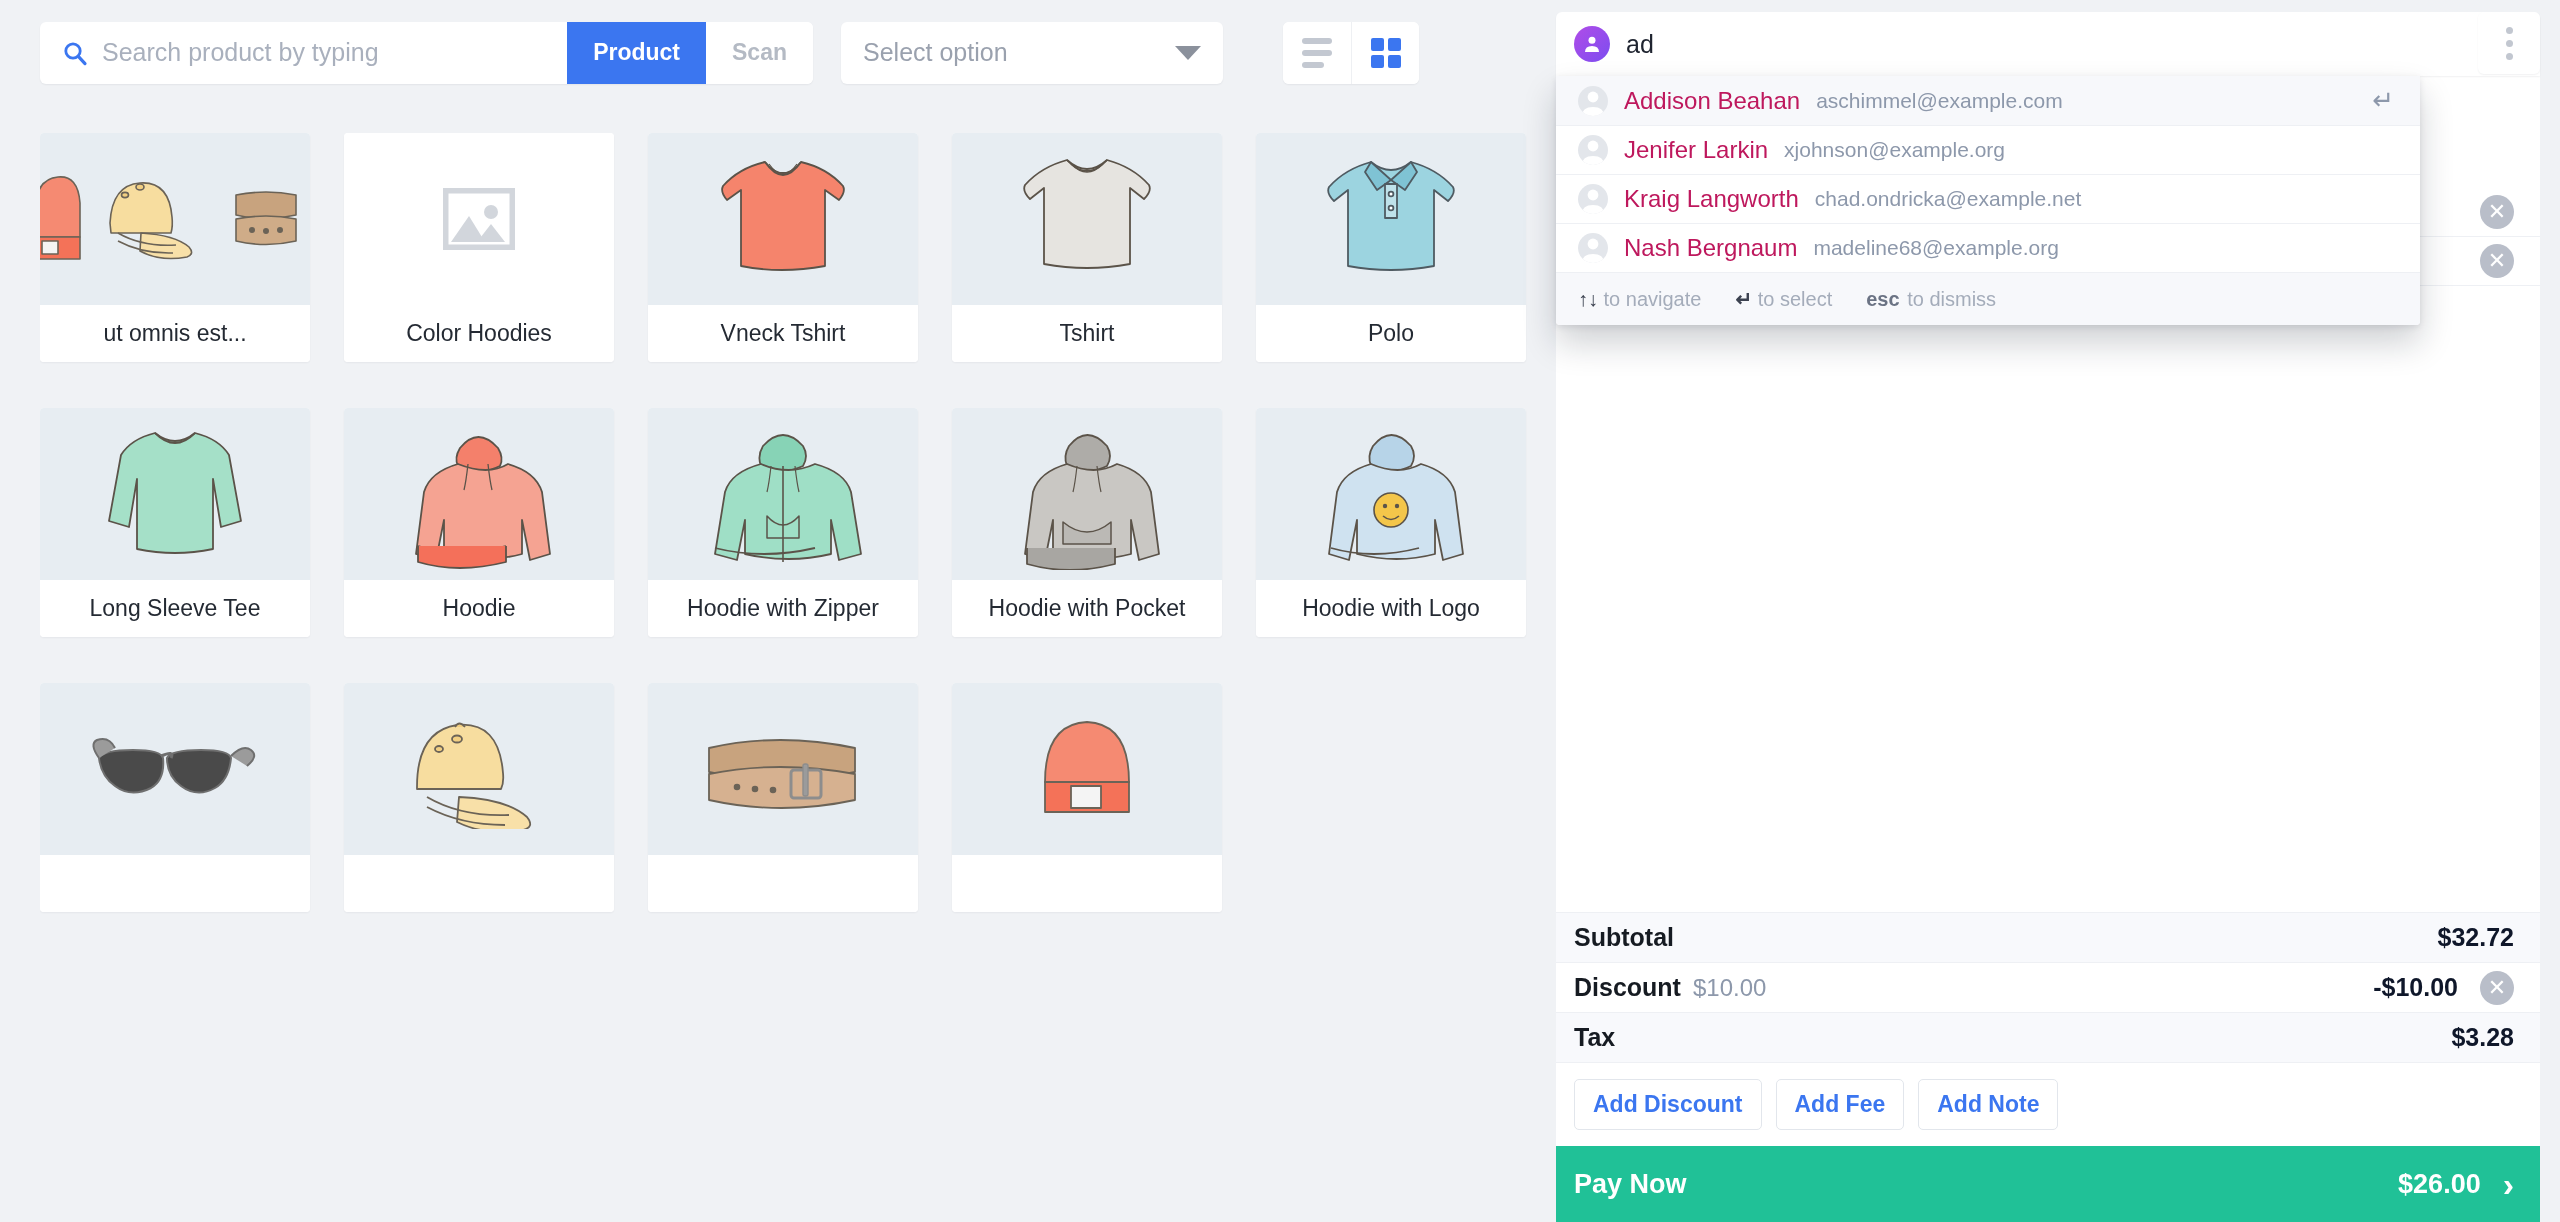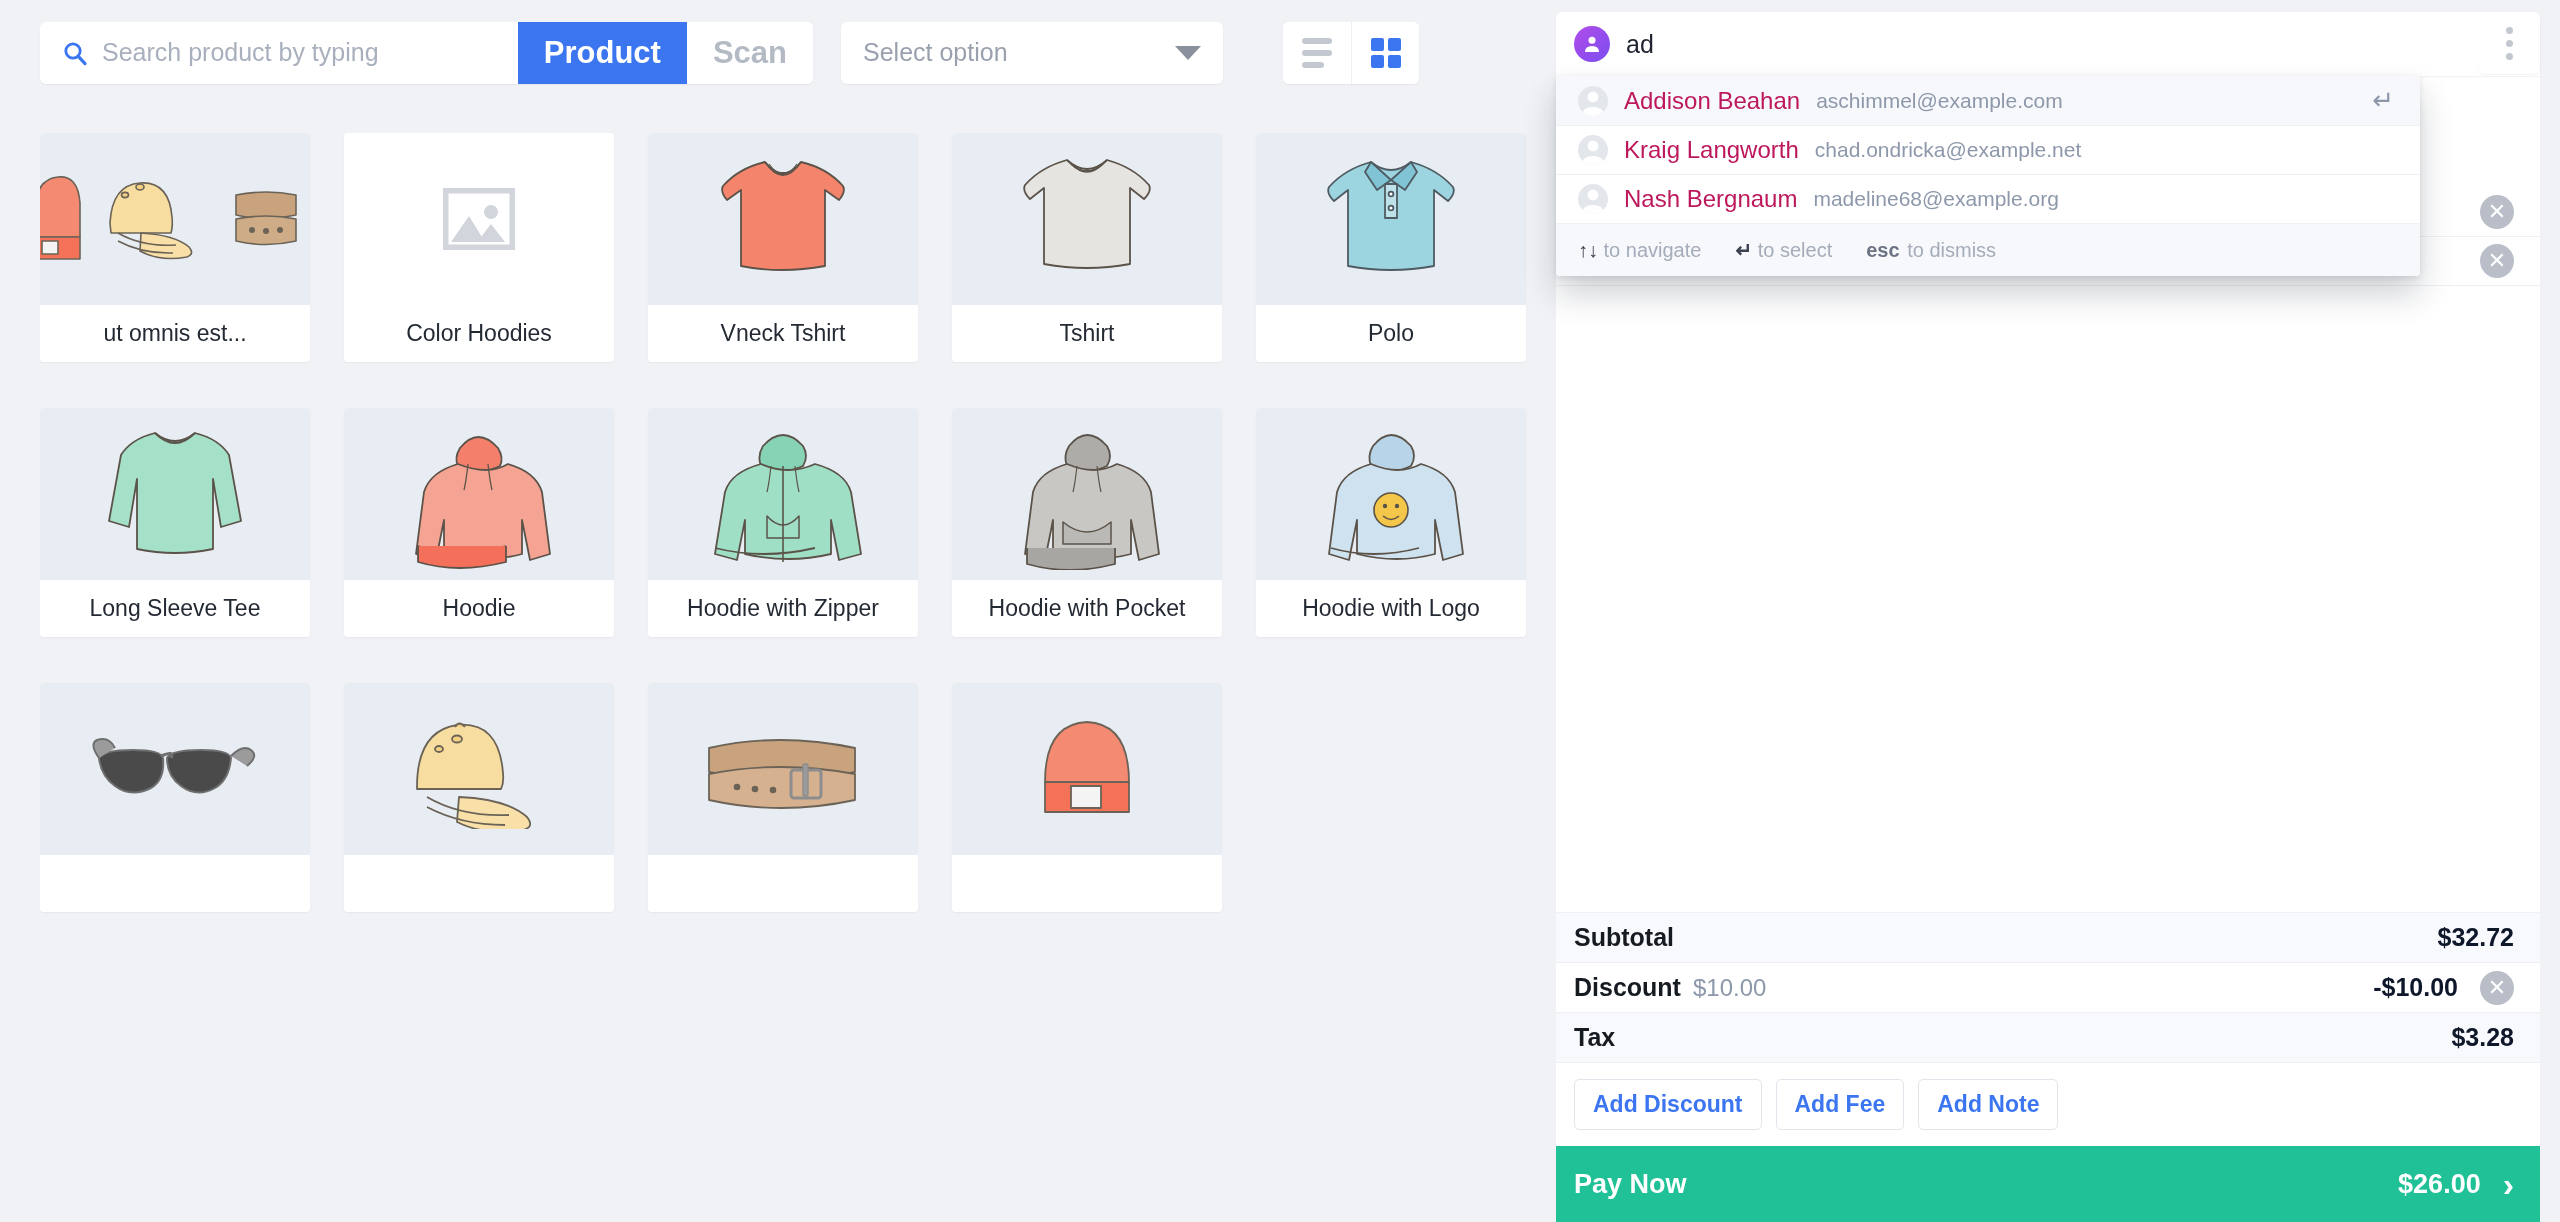--- a/index.html
+++ b/index.html
@@ -27,21 +27,21 @@
   .search-field { flex: 1; display: flex; align-items: center; padding: 0 14px 0 22px; gap: 14px; }
   .search-icon { width: 26px; height: 26px; flex: none; display:block; }
   .search-input {
     border: none; outline: none; background: transparent;
     font-family: "Liberation Sans", sans-serif; font-size: 25px; color: #3b4252;
     width: 100%;
   }
   .search-input::placeholder { color: #a9b0bd; }
   .seg {
     display: flex; align-items: center; justify-content: center;
-    padding: 0 26px; font-size: 31px; font-weight: 700; cursor: pointer;
+    padding: 0 26px; font-size: 23px; font-weight: 700; cursor: pointer;
     user-select: none;
   }
   .seg.active { background: #3b76f0; color: #fff; }
   .seg.idle { background: #fff; color: #b4bac4; text-align: center; }
 
   .select-wrap {
     margin-left: 28px; width: 382px; height: 62px; background: #fff;
     border-radius: 6px; display: flex; align-items: center;
     padding: 0 22px; justify-content: space-between;
     box-shadow: 0 1px 2px rgba(16,24,40,.06); cursor: pointer;
@@ -493,20 +493,30 @@
             <svg width="30" height="30" viewBox="0 0 30 30">
               <circle cx="15" cy="11" r="5.4" fill="#fff"></circle>
               <path d="M4 30 q0 -9 11 -9 q11 0 11 9z" fill="#fff"></path>
             </svg>
           </span>
           <span class="dd-name">Addison Beahan</span>
           <span class="dd-email">aschimmel@example.com</span>
           <span class="dd-enter">↵</span>
         </div>
 
+        <div class="dd-item">
+          <span class="dd-avatar">
+            <svg width="30" height="30" viewBox="0 0 30 30">
+              <circle cx="15" cy="11" r="5.4" fill="#fff"></circle>
+              <path d="M4 30 q0 -9 11 -9 q11 0 11 9z" fill="#fff"></path>
+            </svg>
+          </span>
+          <span class="dd-name">Jenifer Larkin</span>
+          <span class="dd-email">xjohnson@example.org</span>
+        </div>
 
         <div class="dd-item">
           <span class="dd-avatar">
             <svg width="30" height="30" viewBox="0 0 30 30">
               <circle cx="15" cy="11" r="5.4" fill="#fff"></circle>
               <path d="M4 30 q0 -9 11 -9 q11 0 11 9z" fill="#fff"></path>
             </svg>
           </span>
           <span class="dd-name">Kraig Langworth</span>
           <span class="dd-email">chad.ondricka@example.net</span>

